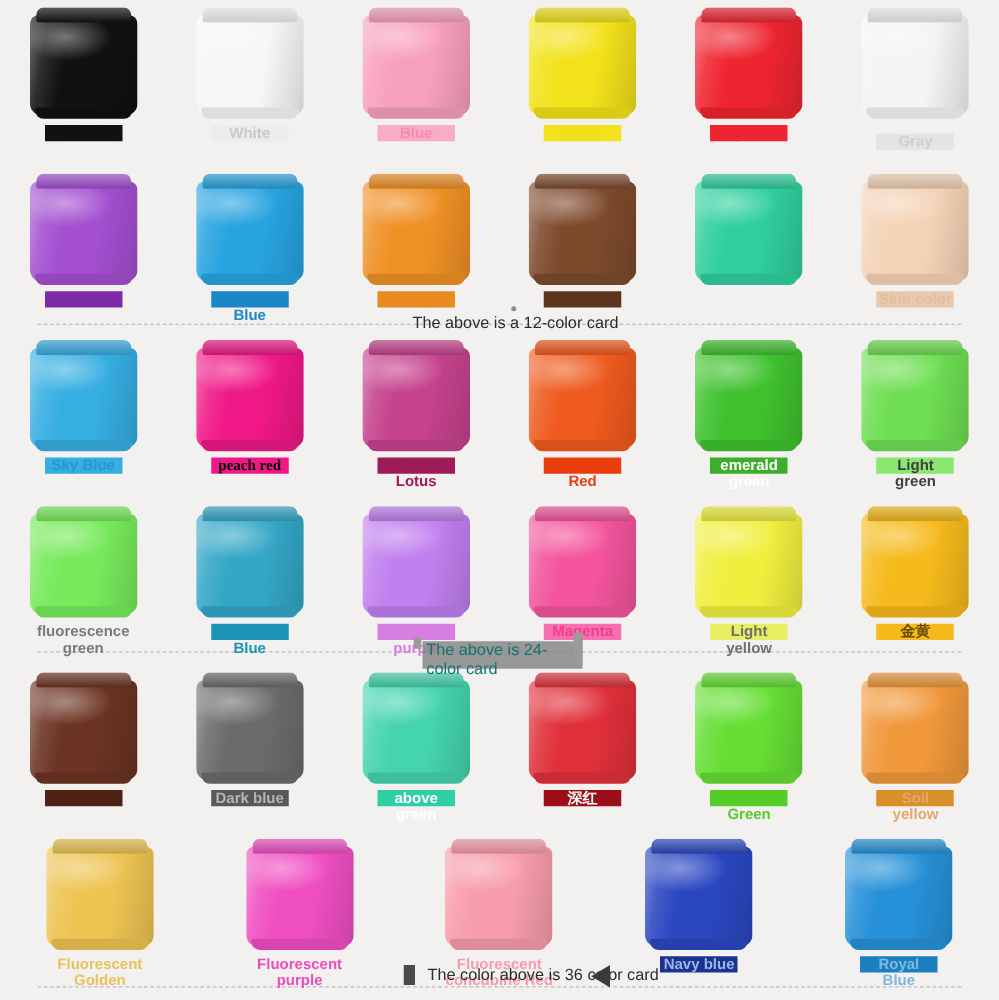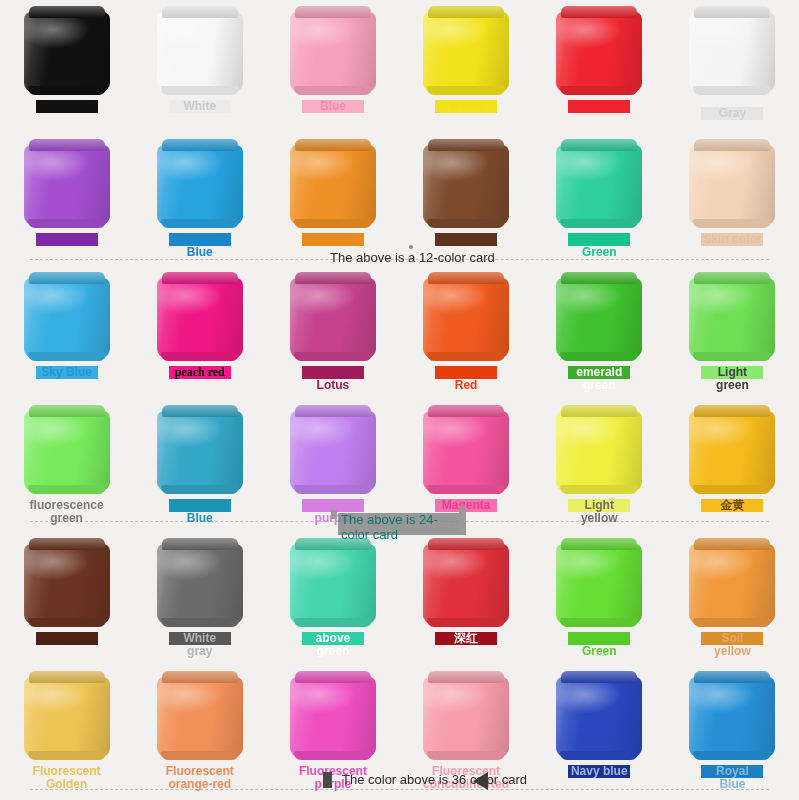--- a/index.html
+++ b/index.html
@@ -291,25 +291,20 @@
         <div class="label" style="color: rgb(94, 52, 32);">
           <span class="hl" style="--hl: #5e3420;"></span>
           <span class="arrow" style="--hl: #5e3420;"></span>
           <span class="txt">Coffee</span>
         </div>
       </div>
       <div class="cell">
         <div class="swatch-wrap">
           <div class="swatch" style="--c: #2fcf9d;"></div>
         </div>
-        <div class="label" style="color: rgb(23, 196, 142);">
-          <span class="hl" style="--hl: #17c48e;"></span>
-          <span class="arrow" style="--hl: #17c48e;"></span>
-          <span class="txt">Pure Green</span>
-        </div>
       </div>
       <div class="cell">
         <div class="swatch-wrap">
           <div class="swatch" style="--c: #f3d3b6;"></div>
         </div>
         <div class="label" style="color: rgb(227, 191, 160);">
           <span class="hl" style="--hl: #e9c9ad;"></span>
           <span class="arrow" style="--hl: #e9c9ad;"></span>
           <span class="txt">Skin color</span>
         </div>
@@ -451,21 +446,21 @@
           <span class="txt">Brown</span>
         </div>
       </div>
       <div class="cell">
         <div class="swatch-wrap">
           <div class="swatch" style="--c: #6b6b6b;"></div>
         </div>
         <div class="label" style="color: rgb(180, 180, 180);">
           <span class="hl" style="--hl: #585858;"></span>
           <span class="arrow" style="--hl: #585858;"></span>
-          <span class="txt">White gray</span>
+          <span class="txt">Dark blue</span>
         </div>
       </div>
       <div class="cell">
         <div class="swatch-wrap">
           <div class="swatch" style="--c: #44d4ae;"></div>
         </div>
         <div class="label" style="color: rgb(255, 255, 255);">
           <span class="hl" style="--hl: #2ecfa4;"></span>
           <span class="arrow" style="--hl: #2ecfa4;"></span>
           <span class="txt">above green</span>
@@ -503,28 +498,20 @@
       </div>
     </div>
 
   <div class="row" id="r5">
       <div class="cell">
         <div class="swatch-wrap">
           <div class="swatch" style="--c: #edc352;"></div>
         </div>
         <div class="label wide nohl" style="color: rgb(232, 194, 90);">
           <span class="txt">Fluorescent Golden</span>
-        </div>
-      </div>
-      <div class="cell">
-        <div class="swatch-wrap">
-          <div class="swatch" style="--c: #f29058;"></div>
-        </div>
-        <div class="label wide nohl" style="color: rgb(240, 140, 86);">
-          <span class="txt">Fluorescent orange-red</span>
         </div>
       </div>
       <div class="cell">
         <div class="swatch-wrap">
           <div class="swatch" style="--c: #ef4ec1;"></div>
         </div>
         <div class="label wide nohl" style="color: rgb(238, 75, 191);">
           <span class="txt">Fluorescent purple</span>
         </div>
       </div>

